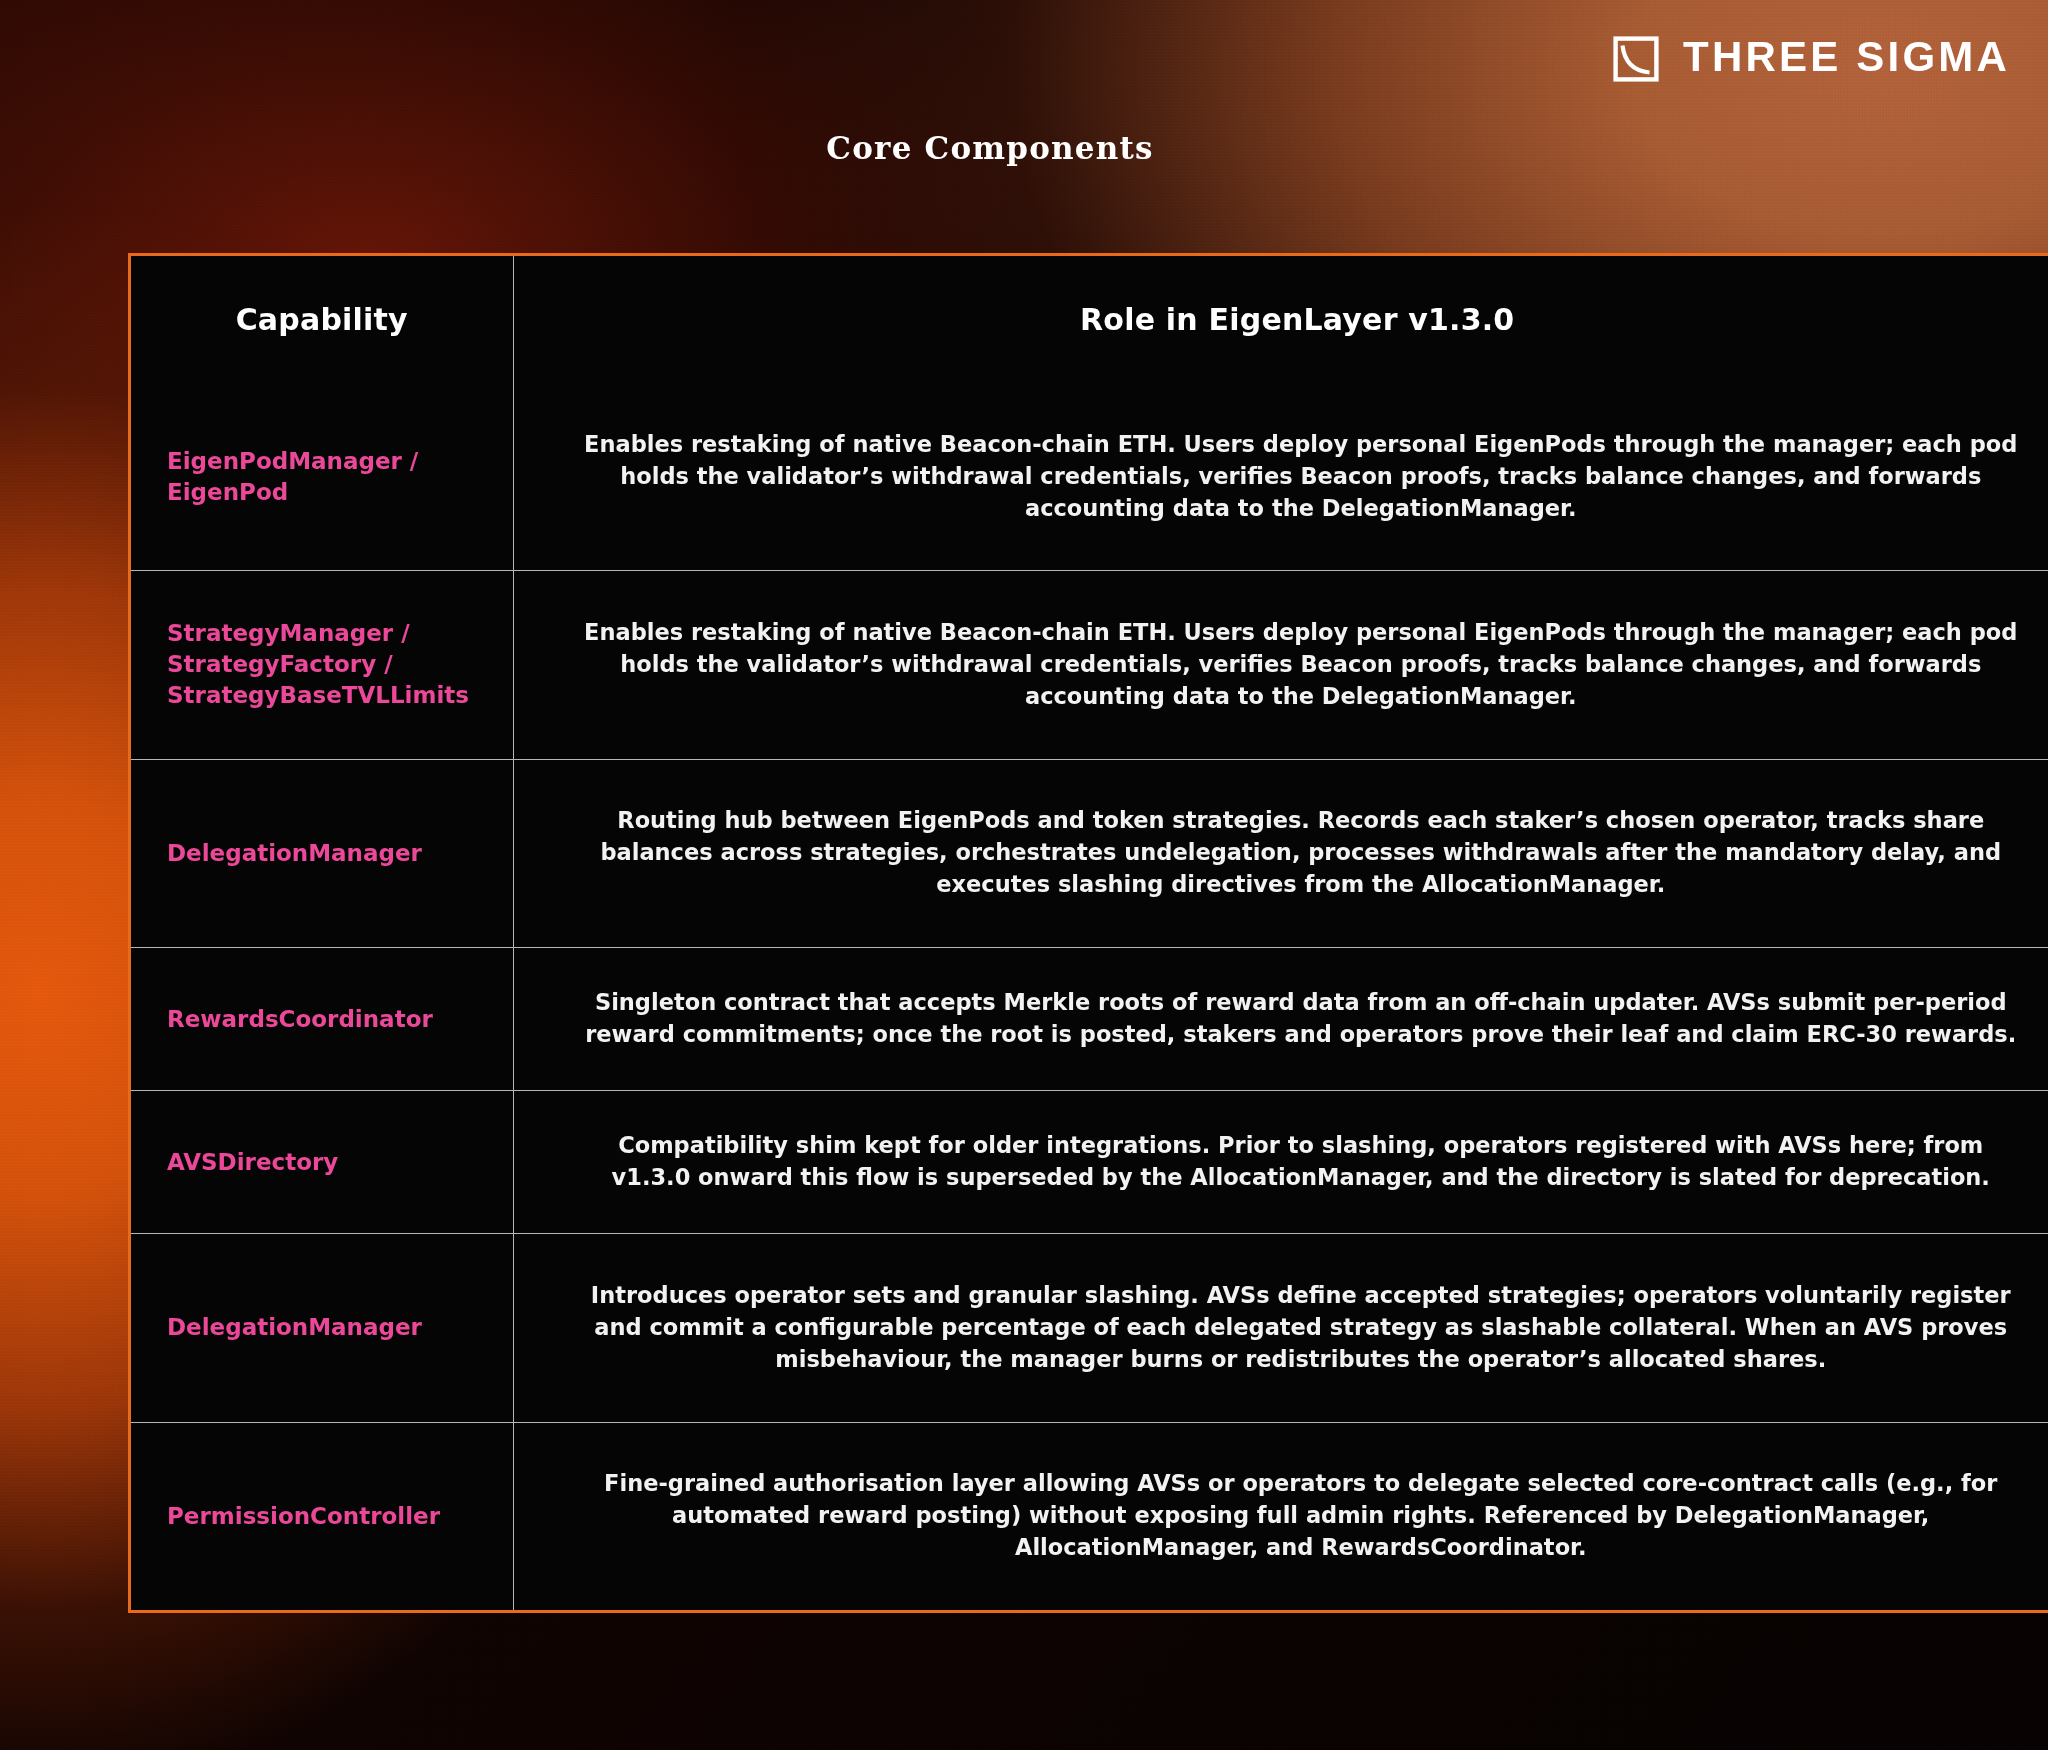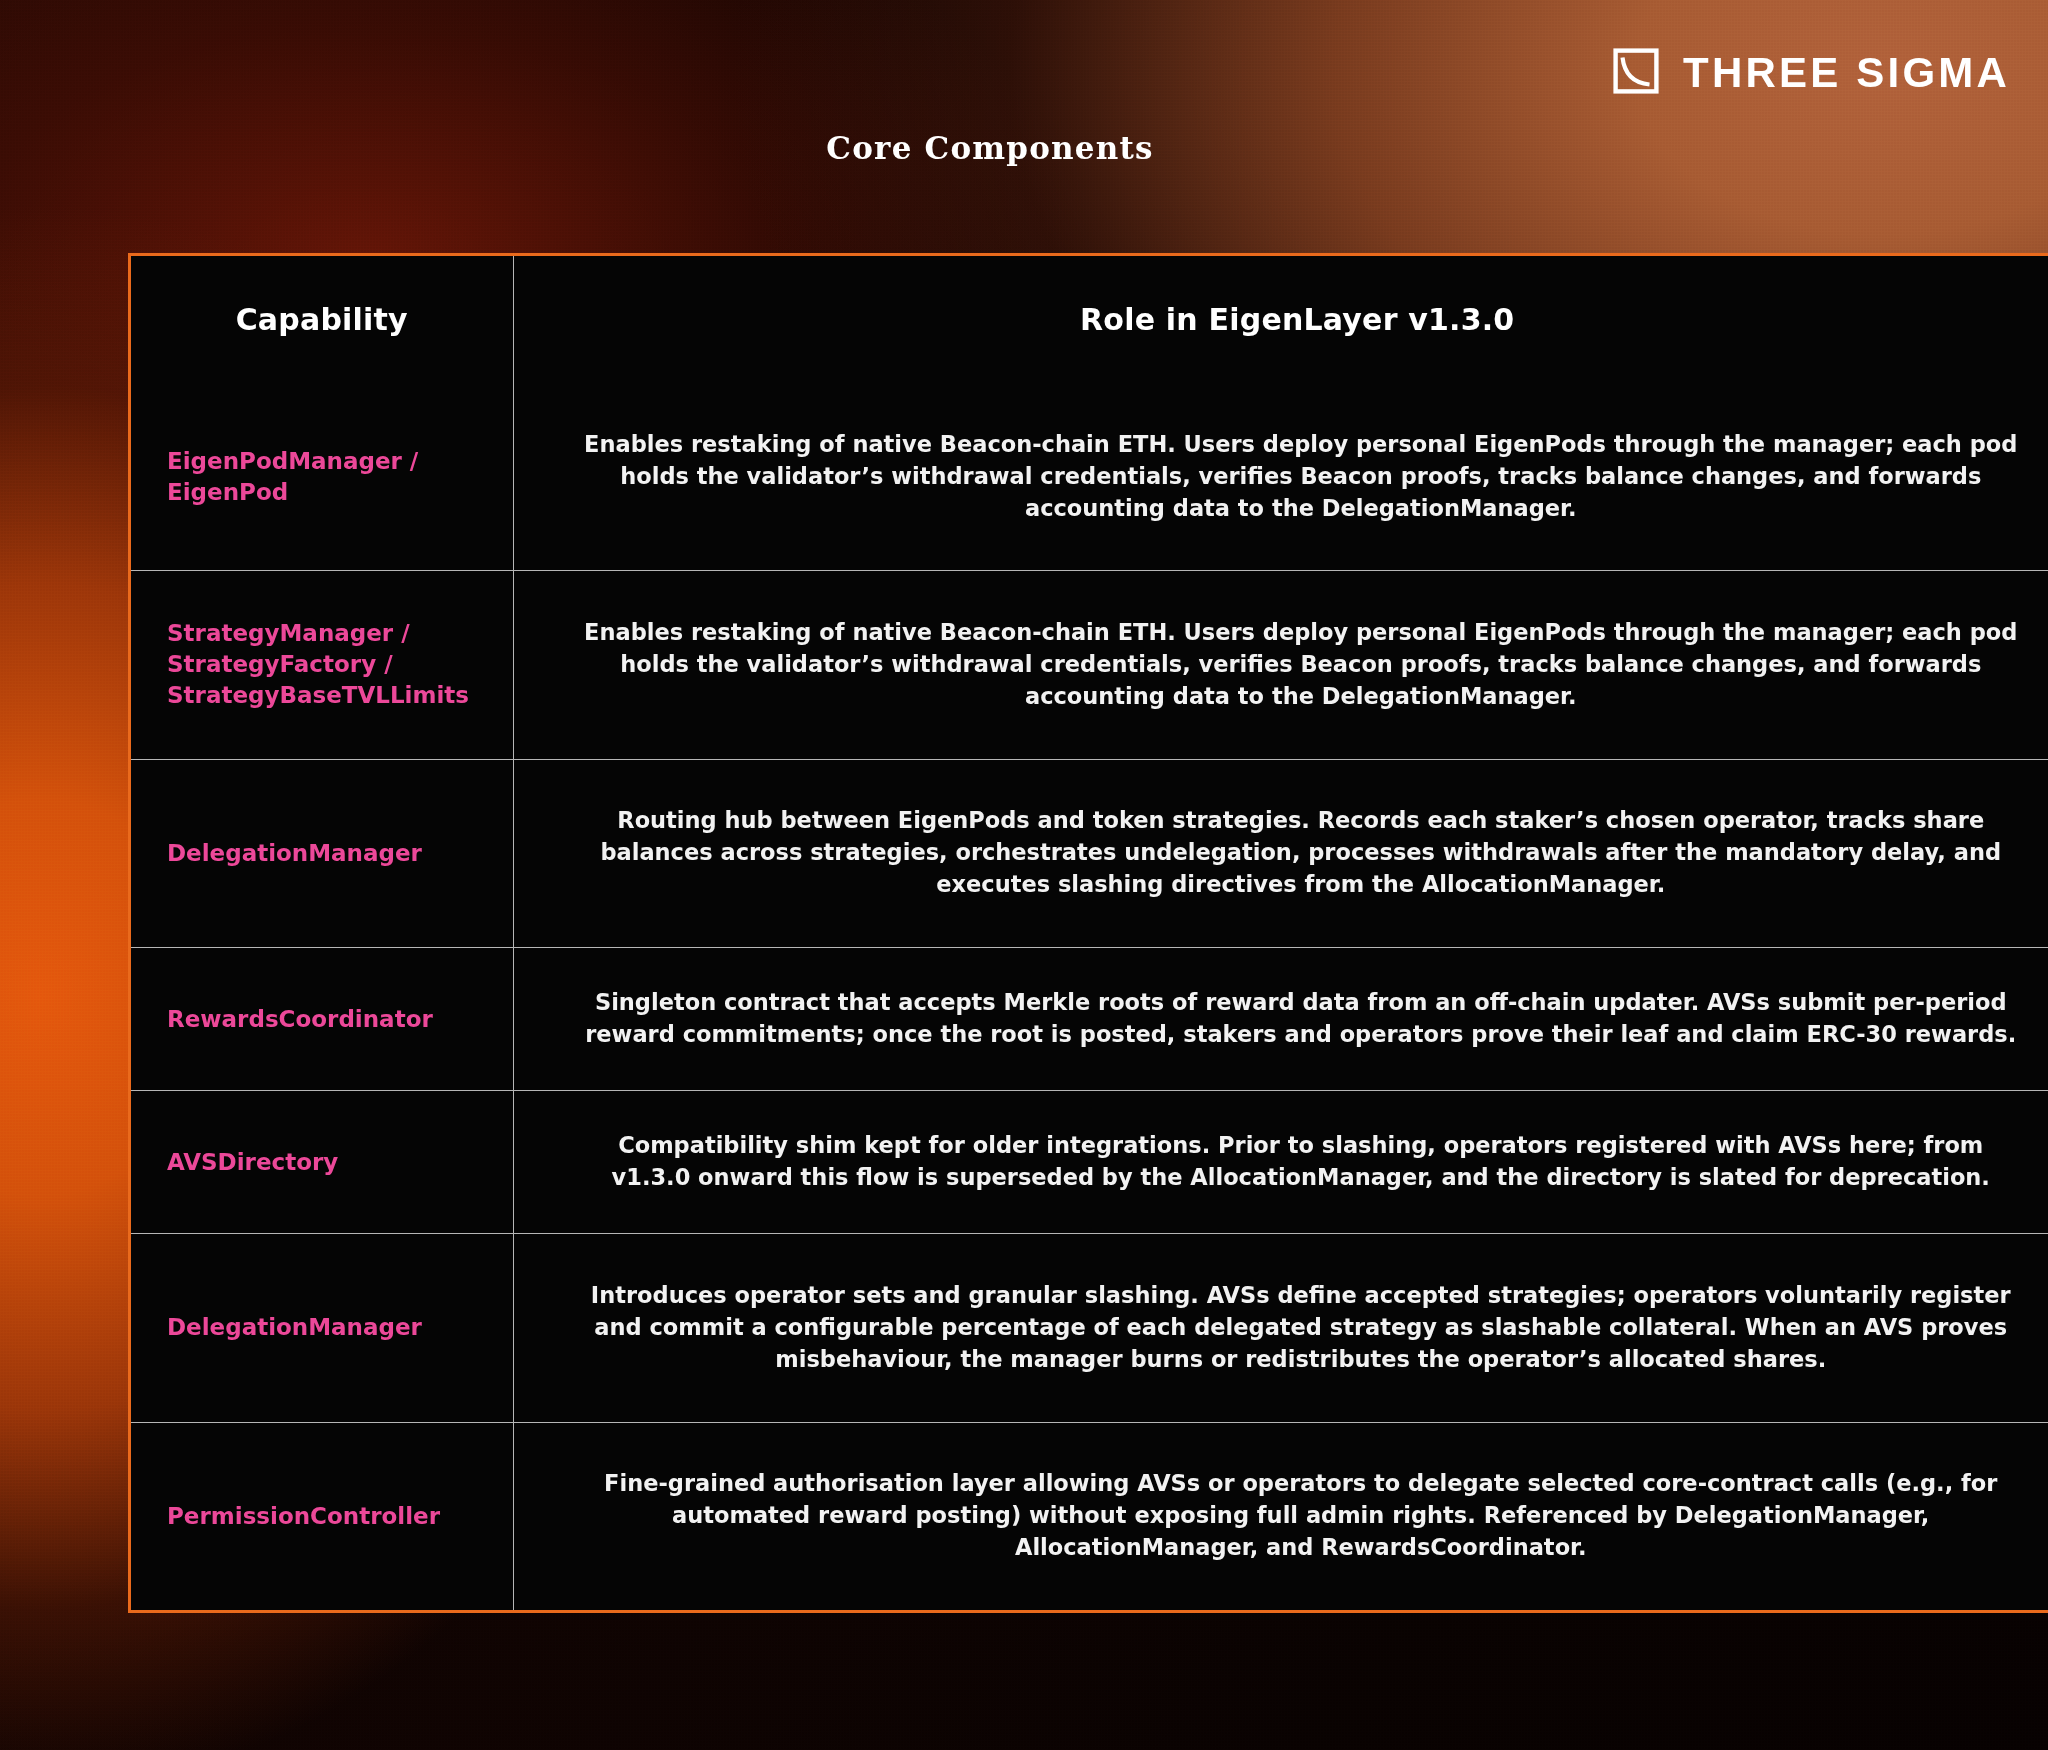--- a/index.html
+++ b/index.html
@@ -54,21 +54,21 @@
     mix-blend-mode: overlay;
     pointer-events: none;
   }
 
   
   #logo {
     position: absolute;
     top: 36px;
     right: 38px;
     display: flex;
-    align-items: flex-end;
+    align-items: flex-start;
     gap: 24px;
     height: 58px;
   }
   #logo-mark {
     width: 46px;
     height: 46px;
     flex: 0 0 auto;
   }
   #logo-text {
     color: #ffffff;

